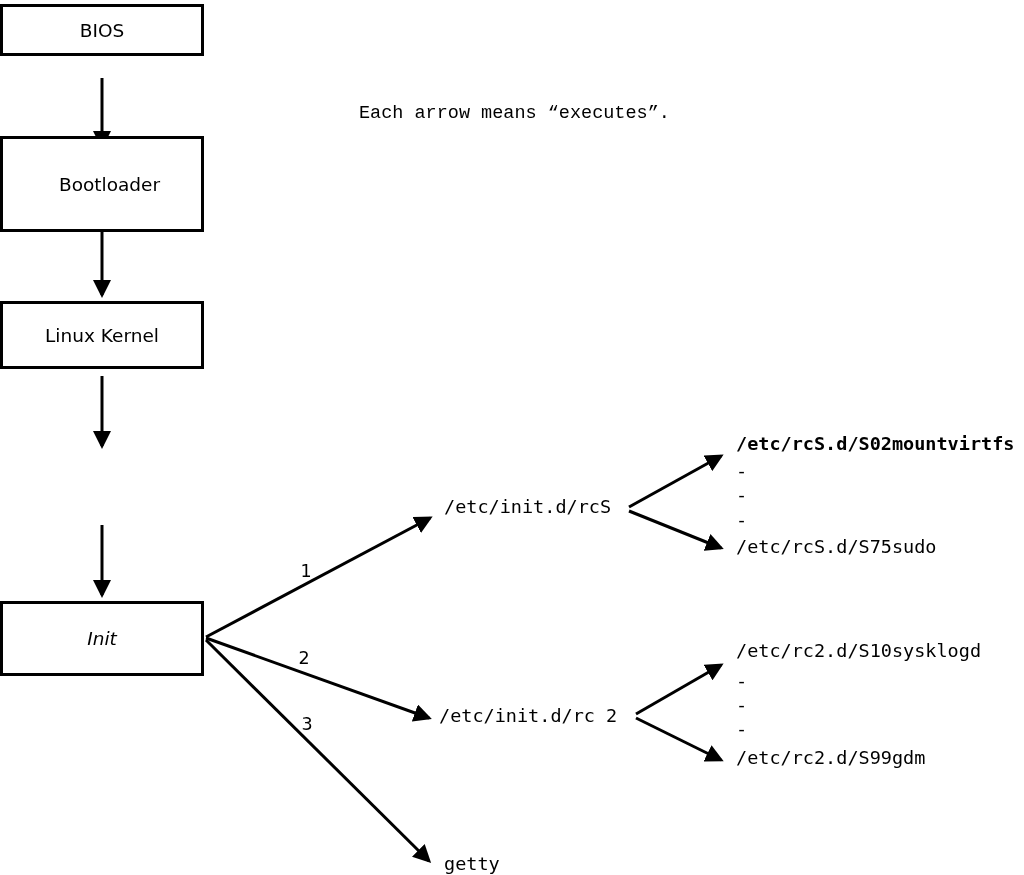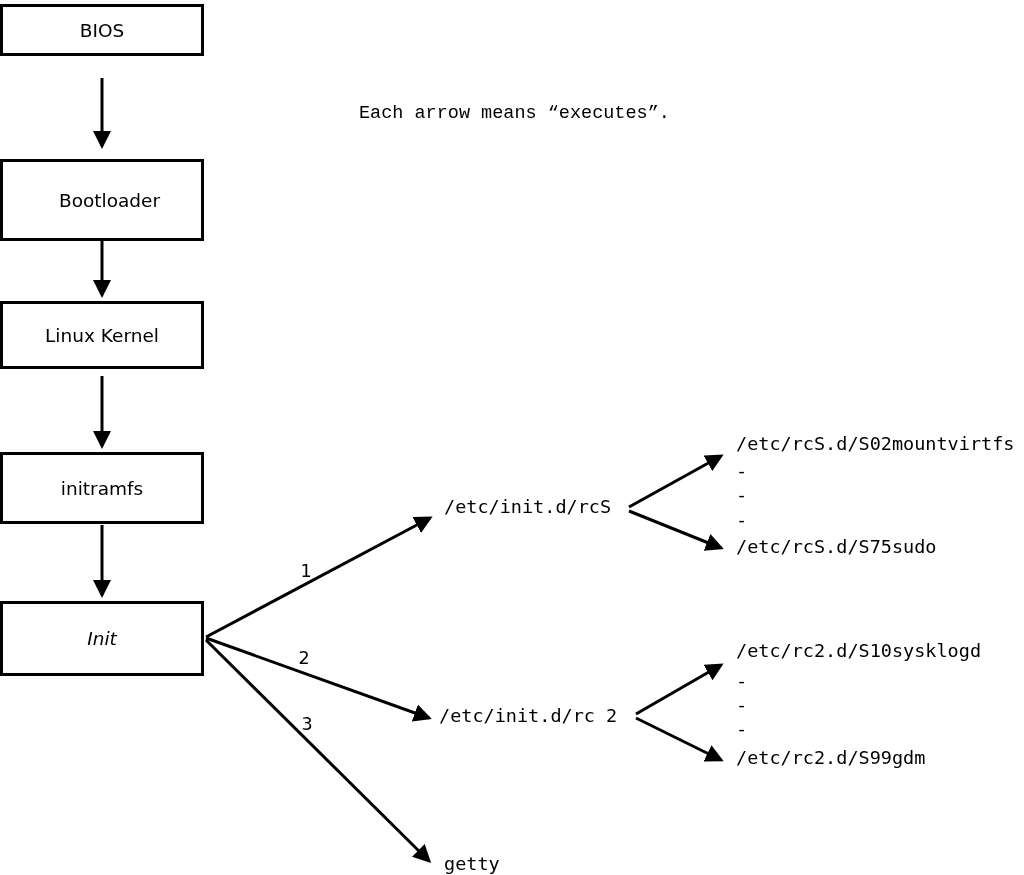--- a/index.html
+++ b/index.html
@@ -82,44 +82,41 @@
     <line x1="629" y1="507" x2="721" y2="456" marker-end="url(#ah)"></line>
     <line x1="629" y1="511" x2="721" y2="548" marker-end="url(#ah)"></line>
 
     <line x1="636" y1="714" x2="721" y2="665" marker-end="url(#ah)"></line>
     <line x1="636" y1="718" x2="721" y2="760" marker-end="url(#ah)"></line>
   </svg>
 
   <div class="node-box" style="top:4px;   height:52px;">
     <span>BIOS</span>
   </div>
-  <div class="node-box" style="top:159px; height:82px;padding-left:15px;">
+  <div class="node-box" style="top:136px; height:96px;padding-left:15px;">
     <span>Bootloader</span>
   </div>
   <div class="node-box" style="top:301px; height:68px;">
     <span>Linux Kernel</span>
-  </div>
-  <div class="node-box" style="top:452px; height:72px;">
-    <span>initramfs</span>
   </div>
   <div class="node-box" style="top:601px; height:75px;font-style:italic;">
     <span>Init</span>
   </div>
 
   <div class="note-label" style="left:359px; top:103px;">Each arrow means “executes”.</div>
 
   <div class="num-label" style="left:306px; top:571px;">1</div>
   <div class="num-label" style="left:304px; top:658px;">2</div>
   <div class="num-label" style="left:307px; top:724px;">3</div>
 
   <div class="mono-label" style="left:444px; top:497px;">/etc/init.d/rcS</div>
   <div class="mono-label" style="left:439px; top:706px;">/etc/init.d/rc 2</div>
   <div class="mono-label" style="left:444px; top:854px;">getty</div>
 
-  <div class="mono-label" style="left:736px; top:434px;">/etc/rcS.d/S02mountvirtfs</div>
+  <div class="mono-label" style="left:736px; top:434px;font-weight:bold;">/etc/rcS.d/S02mountvirtfs</div>
   <div class="mono-label" style="left:736px; top:461px;">-</div>
   <div class="mono-label" style="left:736px; top:485px;">-</div>
   <div class="mono-label" style="left:736px; top:510px;">-</div>
   <div class="mono-label" style="left:736px; top:537px;">/etc/rcS.d/S75sudo</div>
 
   <div class="mono-label" style="left:736px; top:641px;">/etc/rc2.d/S10sysklogd</div>
   <div class="mono-label" style="left:736px; top:671px;">-</div>
   <div class="mono-label" style="left:736px; top:695px;">-</div>
   <div class="mono-label" style="left:736px; top:719px;">-</div>
   <div class="mono-label" style="left:736px; top:748px;text-align:center;">/etc/rc2.d/S99gdm</div>

